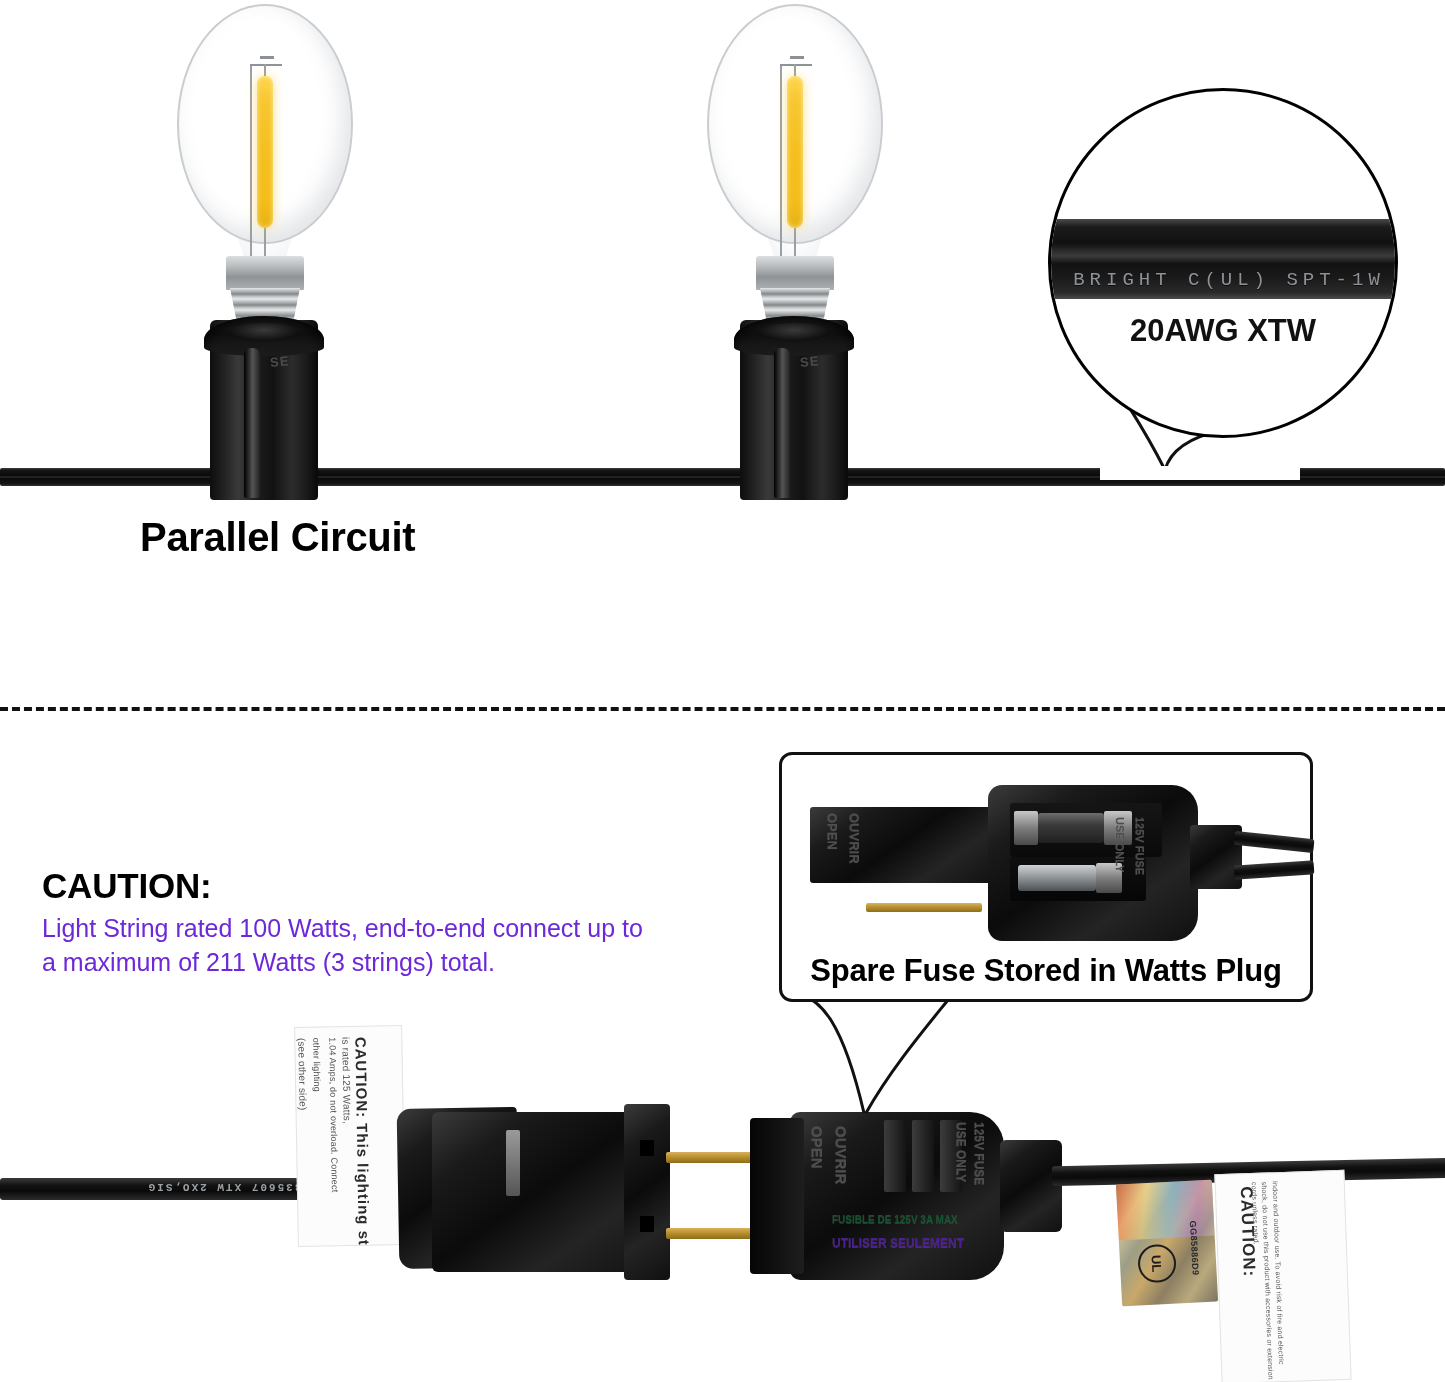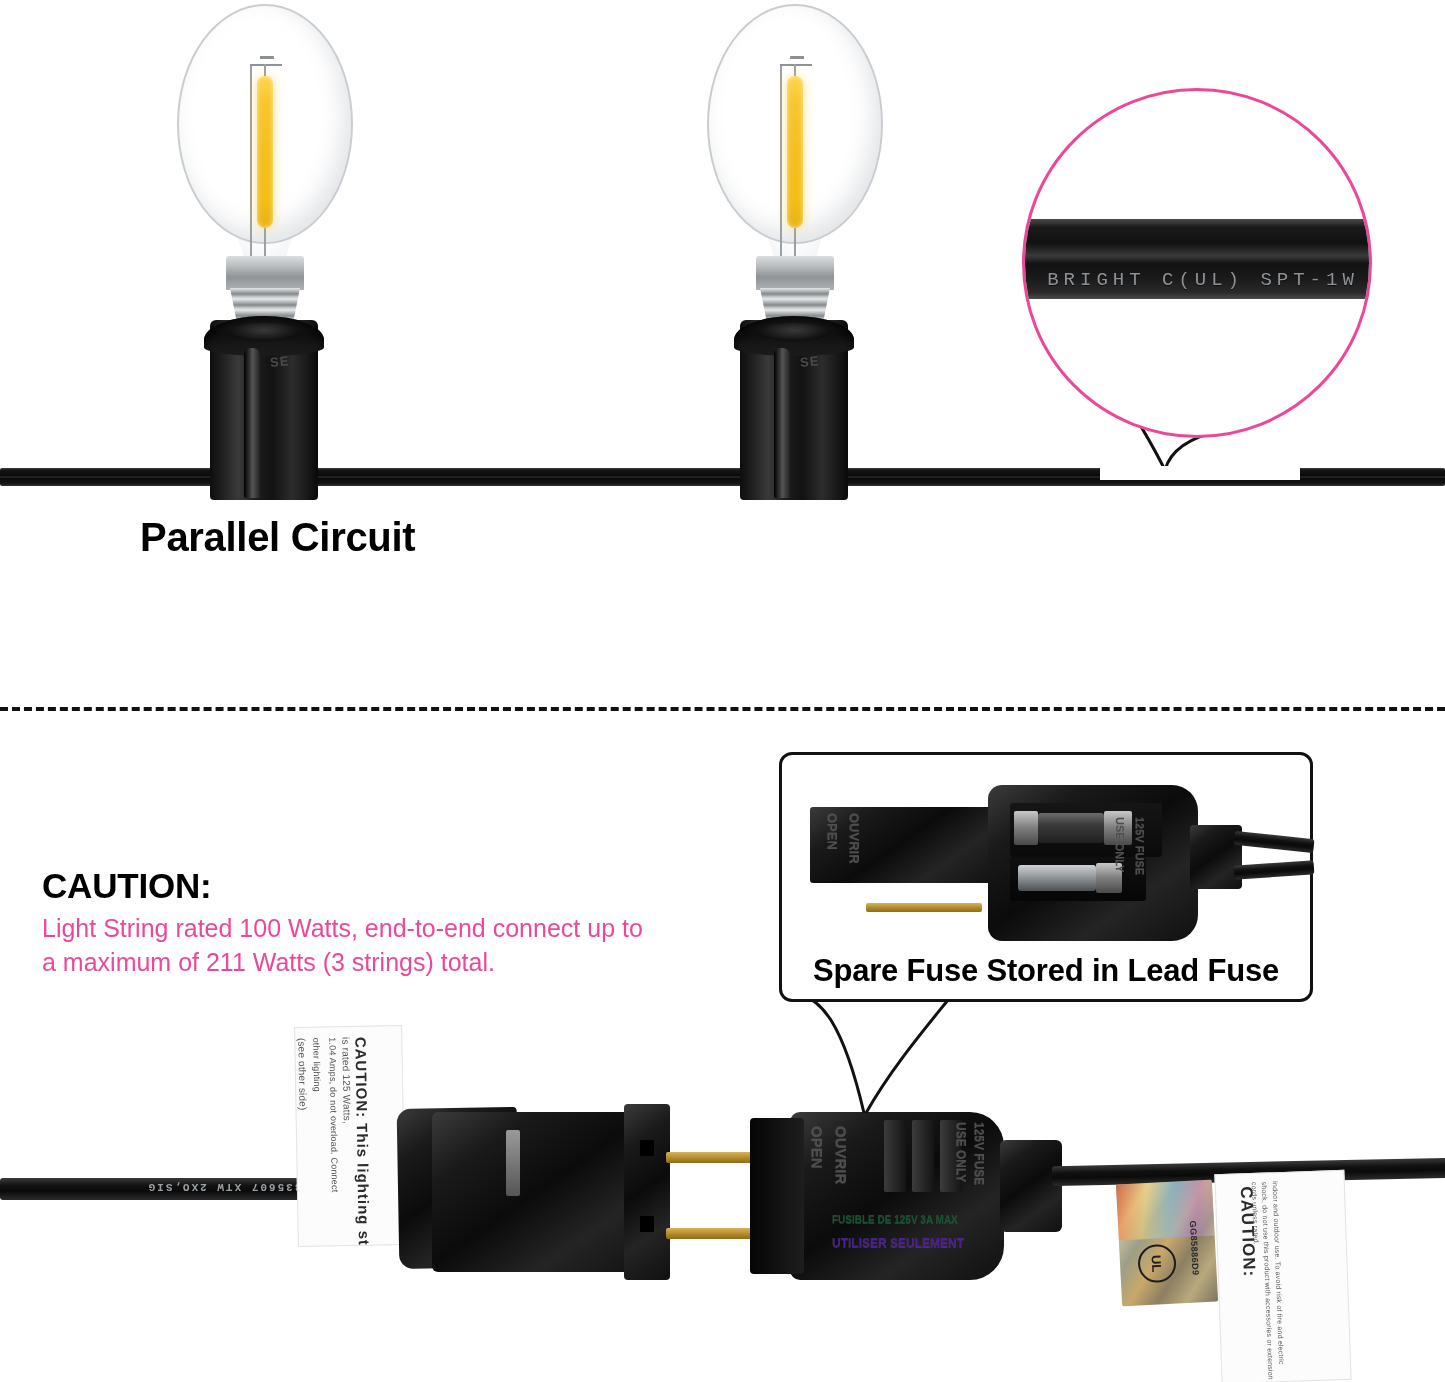--- a/index.html
+++ b/index.html
@@ -101,22 +101,22 @@
   }
   .socket-mark {
     position:absolute; left:110px; top:354px; z-index:10;
     font-size:13px; letter-spacing:1px; font-weight:700;
     color:#4a4a4a; transform:rotate(-6deg);
     font-family:"Liberation Sans", sans-serif;
   }
 
   
   .callout-circle {
-    position:absolute; left:1022px; top:88px; width:350px; height:350px;
-    border:3px solid #ec4899; border-radius:50%;
+    position:absolute; left:1048px; top:88px; width:350px; height:350px;
+    border:3px solid #000000; border-radius:50%;
     background:#fff; overflow:hidden; z-index:12;
   }
   .callout-wire {
     position:absolute; left:-6px; top:128px; width:368px; height:80px;
     background:linear-gradient(to bottom,
       #4a4a4a 0%, #1b1b1b 10%, #101010 30%,
       #3b3b3b 46%, #121212 56%, #1a1a1a 74%, #2a2a2a 92%, #4c4c4c 100%);
   }
   .callout-wire-text {
     position:absolute; left:0; top:50px; width:100%;
@@ -145,21 +145,21 @@
 
   
   .divider {
     position:absolute; left:0; top:707px; width:1445px; height:0;
     border-top:4px dashed #111;
   }
 
   
   .caution-block { position:absolute; left:42px; top:866px; width:700px; }
   .caution-head { font-size:35px; font-weight:700; letter-spacing:-.2px; }
-  .caution-body { font-size:25px; line-height:1.34; margin-top:6px; color:#ec4899; }
+  .caution-body { font-size:25px; line-height:1.34; margin-top:6px; color:#6d28d9; }
 
   
   .fuse-box {
     position:absolute; left:779px; top:752px; width:534px; height:250px;
     border:3px solid #111; border-radius:13px; background:#fff; z-index:12;
   }
   .fuse-box-title {
     position:absolute; left:0; bottom:10px; width:100%;
     text-align:center; font-size:31px; font-weight:700; letter-spacing:-.2px;
   }
@@ -273,20 +273,21 @@
 
   <svg class="callout-tail" width="200" height="120" viewBox="0 0 200 120">
     <path d="M6 2 C 16 34, 34 48, 65 110 C 72 84, 104 74, 122 70 C 150 58, 176 22, 186 0" fill="#fff" stroke="#111" stroke-width="3" stroke-linejoin="round"></path>
     <rect x="0" y="106" width="200" height="14" fill="#fff" stroke="none"></rect>
   </svg>
 
   <div class="callout-circle">
     <div class="callout-wire">
       <div class="callout-wire-text">BRIGHT    C(UL)    SPT-1W</div>
     </div>
+    <div class="callout-label">20AWG XTW</div>
   </div>
 
   <div class="parallel-title">
     <span>Parallel Circuit</span>
   </div>
 
   <div class="divider"></div>
 
   <div class="caution-block">
     <div class="caution-head">CAUTION:</div>
@@ -320,21 +321,21 @@
 
     <div class="plug-emboss" style="left:344px; top:62px; font-size:11px; transform:rotate(90deg); transform-origin:left top;">USE ONLY</div>
     <div class="plug-emboss" style="left:364px; top:62px; font-size:11px; transform:rotate(90deg); transform-origin:left top;">125V FUSE</div>
 
     <div class="prong" style="left:84px; top:148px; width:116px;"></div>
 
     <div class="plug-body" style="left:408px; top:70px; width:52px; height:64px; border-radius:4px;"></div>
     <div class="wire-lead" style="left:452px; top:80px; width:80px; transform:rotate(6deg);"></div>
     <div class="wire-lead" style="left:452px; top:108px; width:80px; transform:rotate(-4deg);"></div>
 
-    <div class="fuse-box-title">Spare Fuse Stored in Lead Fuse</div>
+    <div class="fuse-box-title">Spare Fuse Stored in Watts Plug</div>
   </div>
 
   <div class="wire-lead" style="left:0; top:1178px; width:330px; height:22px;"></div>
   <div style="position:absolute; left:10px; top:1181px; width:300px;
               font-size:11px; color:#9aa0a4; letter-spacing:2px; font-weight:600;
               transform:rotate(180deg); font-family:'Liberation Mono', monospace;">E335607   XTW   2XO,SIG</div>
 
   <div class="tag" style="left:296px; top:1026px; width:108px; height:220px; transform:rotate(-1deg);">
     <div class="tag-text" style="left:74px; top:10px; transform:rotate(90deg); transform-origin:left top; font-size:15px; letter-spacing:1px;">CAUTION: This lighting string</div>
     <div class="tag-fine" style="left:56px; top:10px; transform:rotate(90deg); transform-origin:left top; font-size:10px;">is rated 125 Watts,</div>

